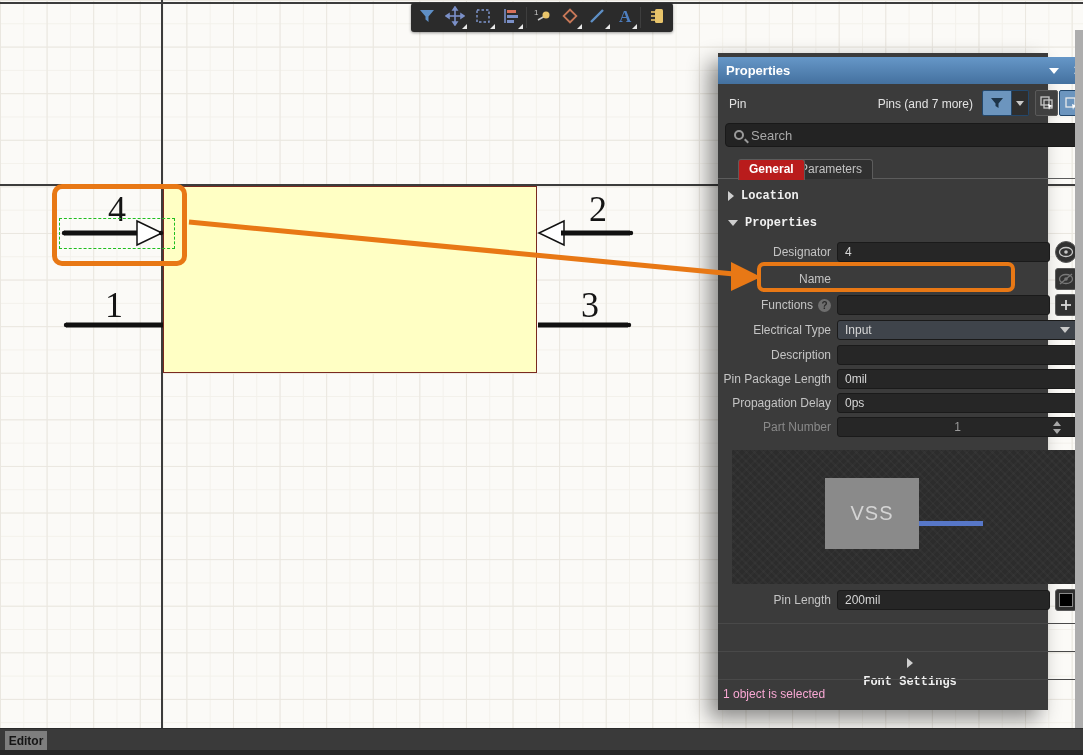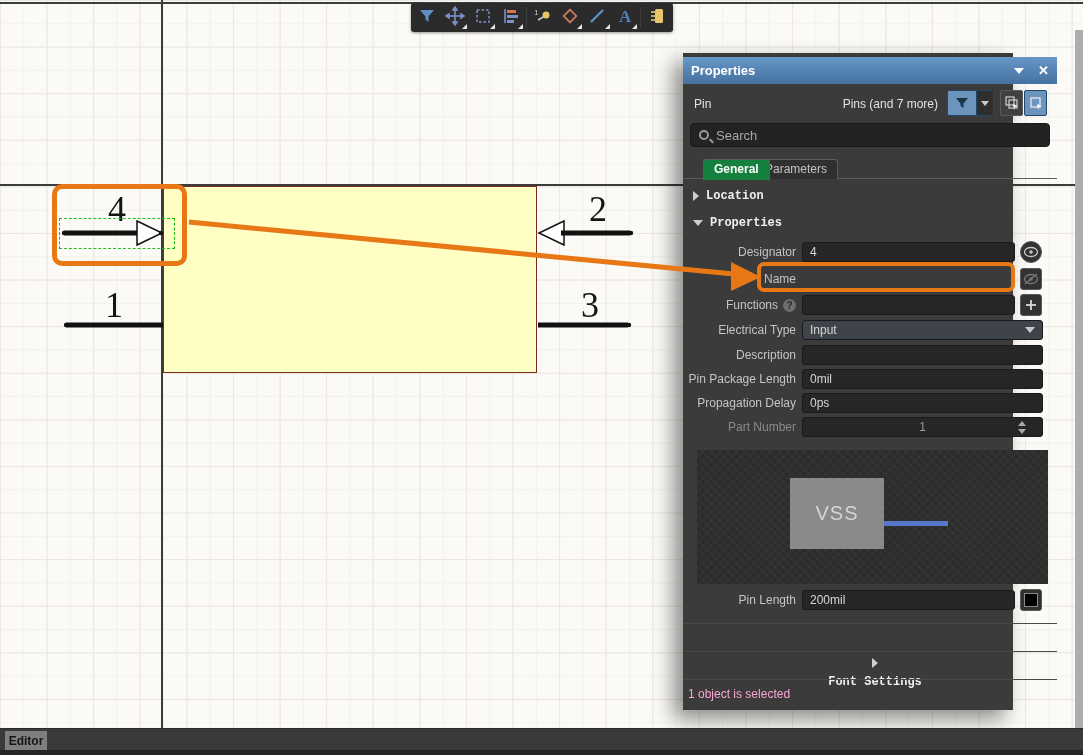--- a/index.html
+++ b/index.html
@@ -38,21 +38,21 @@
   .toolbar { position:absolute; left:411px; top:3px; width:262px; height:29px;
     background:#2B2B2B; border-radius:3px; display:flex; align-items:center;
     padding:0 3px; gap:1px; box-shadow:0 1px 3px rgba(0,0,0,.4); }
   .tbtn { position:relative; width:27px; height:25px; display:flex; align-items:center;
     justify-content:center; border-radius:2px; }
   .tbtn .corner { position:absolute; right:1px; bottom:1px; width:0; height:0;
     border-left:5px solid transparent; border-bottom:5px solid #E8E8E8; }
   .tsep { width:1px; height:21px; background:#151515; border-right:1px solid #3E3E3E; margin:0 1px; }
 
   
-  .panel { position:absolute; left:683px; top:53px; width:330px; height:657px;
+  .panel { position:absolute; left:718px; top:53px; width:330px; height:657px;
     background:#3B3B3B; box-shadow:-9px 9px 20px rgba(0,0,0,.45); color:#CFCFCF; font-size:12px; }
   .p-titlebar { position:absolute; left:0; top:4px; width:374px; height:27px;
     background:linear-gradient(#6697C8,#44719F); display:flex; align-items:center; padding:0 8px; }
   .p-title { color:#FFFFFF; font-weight:bold; font-size:13px; flex:1; }
   .p-caret { width:0; height:0; border-left:5px solid transparent; border-right:5px solid transparent;
     border-top:6px solid #FFFFFF; margin-right:14px; }
   .p-close { color:#FFFFFF; font-weight:bold; font-size:13px; line-height:13px; }
   .obj-row { position:absolute; left:0; top:37px; width:374px; height:27px;
     display:flex; align-items:center; }
   .obj-type { position:absolute; left:11px; color:#E2E2E2; }
@@ -72,21 +72,21 @@
     background:#232323; border:1px solid #191919; border-radius:4px;
     display:flex; align-items:center; padding:0 8px; gap:7px; }
   .mag { width:10px; height:10px; border:2px solid #9A9A9A; border-radius:50%; position:relative; flex:0 0 auto; }
   .mag::after { content:""; position:absolute; left:8px; top:8px; width:5px; height:2px;
     background:#9A9A9A; transform:rotate(45deg); }
   .search-input { flex:1; background:transparent; border:none; outline:none; color:#D8D8D8; font-size:13px; }
   .search-input::placeholder { color:#A8A8A8; }
   .tabs { position:absolute; left:0; top:106px; width:374px; height:20px; border-bottom:1px solid #5C5C5C; }
   .tab { position:absolute; top:0; height:20px; padding:0 10px; line-height:19px;
     border:1px solid #5C5C5C; border-bottom:none; border-radius:3px 3px 0 0; background:#303030; color:#C2C2C2; }
-  .tab.active { left:20px; background:#15803d; color:#FFFFFF; font-weight:bold; height:21px; z-index:2; }
+  .tab.active { left:20px; background:#b91c1c; color:#FFFFFF; font-weight:bold; height:21px; z-index:2; }
   .tab.inactive { left:71px; }
   .section-h { position:absolute; left:0; width:374px; height:20px; display:flex;
     align-items:center; gap:7px; padding-left:10px; color:#F0F0F0; font-weight:bold;font-family:Liberation Mono, monospace; }
   .tri-r { width:0; height:0; border-top:5px solid transparent; border-bottom:5px solid transparent;
     border-left:6px solid #CFCFCF; }
   .tri-d { width:0; height:0; border-left:5px solid transparent; border-right:5px solid transparent;
     border-top:6px solid #CFCFCF; }
   .divider { position:absolute; left:0; width:374px; height:1px; background:#494949; }
 
   .row-label { position:absolute; left:0; width:113px; text-align:right; color:#C4C4C4;

